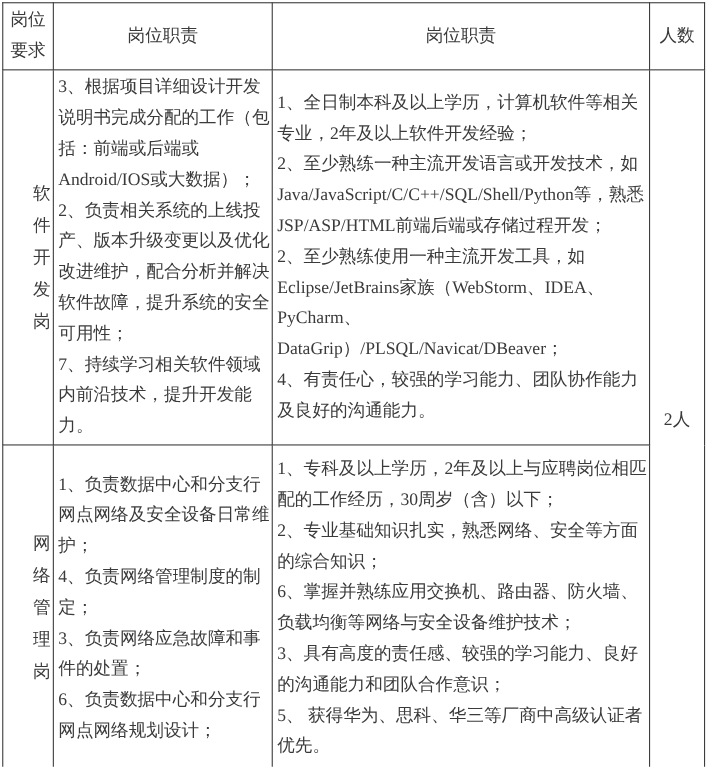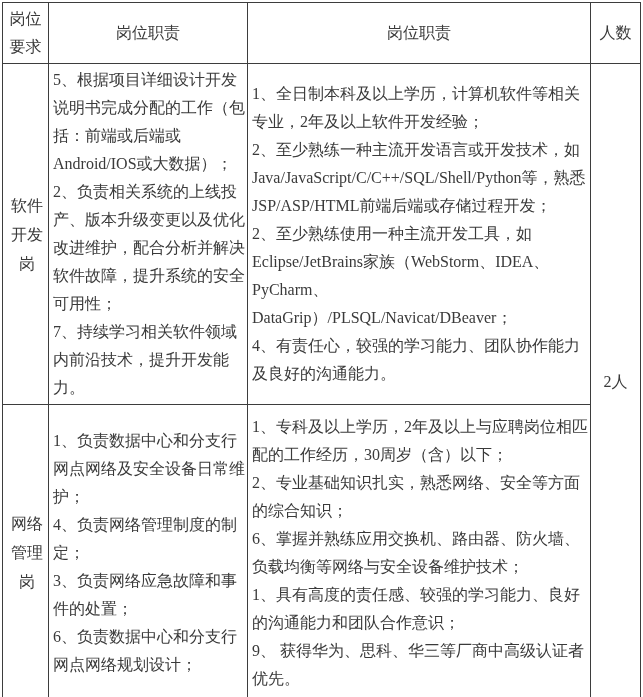--- a/index.html
+++ b/index.html
@@ -43,22 +43,22 @@
   col.c-headcount{width:50px;}
   thead th{
     height:60px;
     text-align:center;
     padding:0 2px;
     line-height:28px;
   }
   tr.body-row-1{height:333px;}
   tr.body-row-2{height:296px;}
   td.cell-position{
-    text-align:center;
-    padding:0 2px 0 5px;
+    text-align:right;
+    padding:0 2px 0 21px;
     line-height:29px;
   }
   td.cell-text{
     text-align:left;
     padding:2px 2px 2px 4px;
   }
   td.cell-text p{
     margin:0;
     padding:0;
   }
@@ -83,21 +83,21 @@
         <th>岗位要求</th>
         <th>岗位职责</th>
         <th>岗位职责</th>
         <th>人数</th>
       </tr>
     </thead>
     <tbody>
       <tr class="body-row-1">
         <td class="cell-position">软件开发岗</td>
         <td class="cell-text">
-          <p>5、根据项目详细设计开发说明书完成分配的工作（包括：前端或后端或Android/IOS或大数据）；</p>
+          <p>3、根据项目详细设计开发说明书完成分配的工作（包括：前端或后端或Android/IOS或大数据）；</p>
           <p>2、负责相关系统的上线投产、版本升级变更以及优化改进维护，配合分析并解决软件故障，提升系统的安全可用性；</p>
           <p>7、持续学习相关软件领域内前沿技术，提升开发能力。</p>
         </td>
         <td class="cell-text">
           <p>1、全日制本科及以上学历，计算机软件等相关专业，2年及以上软件开发经验；</p>
           <p>2、至少熟练一种主流开发语言或开发技术，如Java/JavaScript/C/C++/SQL/Shell/Python等，熟悉JSP/ASP/HTML前端后端或存储过程开发；</p>
           <p>2、至少熟练使用一种主流开发工具，如Eclipse/JetBrains家族（WebStorm、IDEA、PyCharm、DataGrip）/PLSQL/Navicat/DBeaver；</p>
           <p>4、有责任心，较强的学习能力、团队协作能力及良好的沟通能力。</p>
         </td>
         <td class="cell-headcount" rowspan="2">2人</td>
@@ -107,19 +107,19 @@
         <td class="cell-text">
           <p>1、负责数据中心和分支行网点网络及安全设备日常维护；</p>
           <p>4、负责网络管理制度的制定；</p>
           <p>3、负责网络应急故障和事件的处置；</p>
           <p>6、负责数据中心和分支行网点网络规划设计；</p>
         </td>
         <td class="cell-text">
           <p>1、专科及以上学历，2年及以上与应聘岗位相匹配的工作经历，30周岁（含）以下；</p>
           <p>2、专业基础知识扎实，熟悉网络、安全等方面的综合知识；</p>
           <p>6、掌握并熟练应用交换机、路由器、防火墙、负载均衡等网络与安全设备维护技术；</p>
-          <p>1、具有高度的责任感、较强的学习能力、良好的沟通能力和团队合作意识；</p>
-          <p>9、 获得华为、思科、华三等厂商中高级认证者优先。</p>
+          <p>3、具有高度的责任感、较强的学习能力、良好的沟通能力和团队合作意识；</p>
+          <p>5、 获得华为、思科、华三等厂商中高级认证者优先。</p>
         </td>
       </tr>
     </tbody>
   </table>
 </div>
 
 </body></html>

